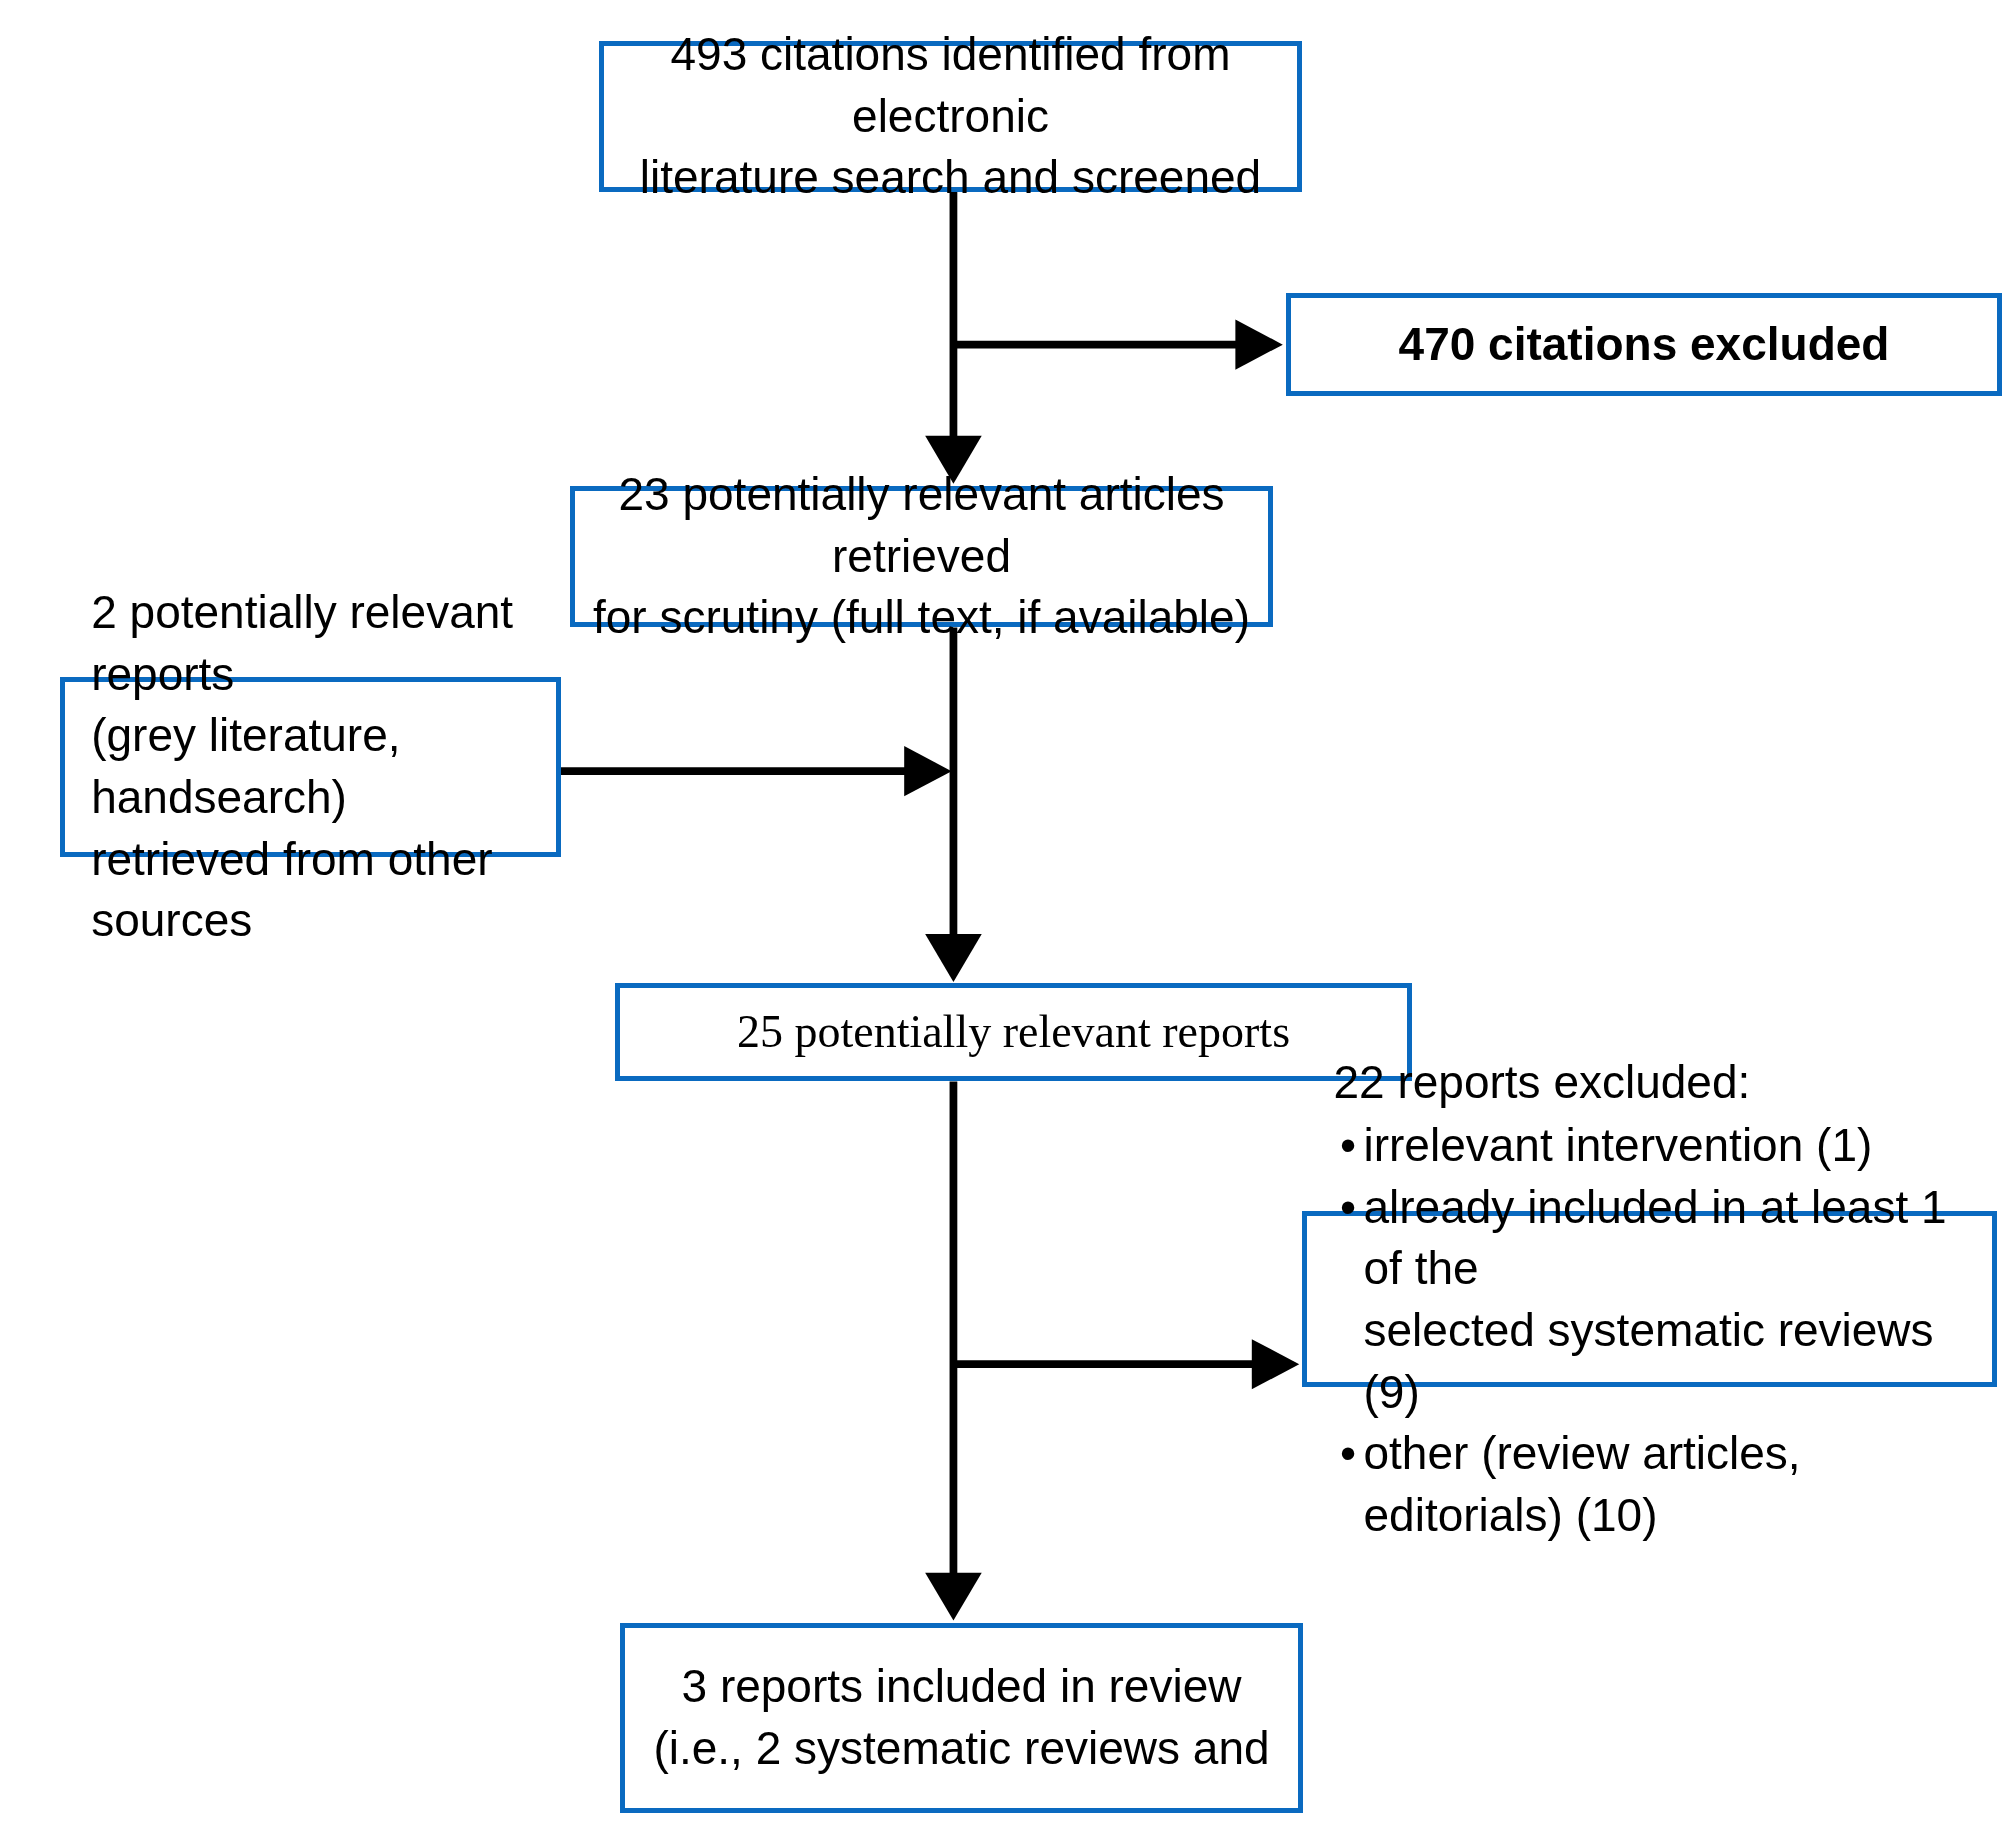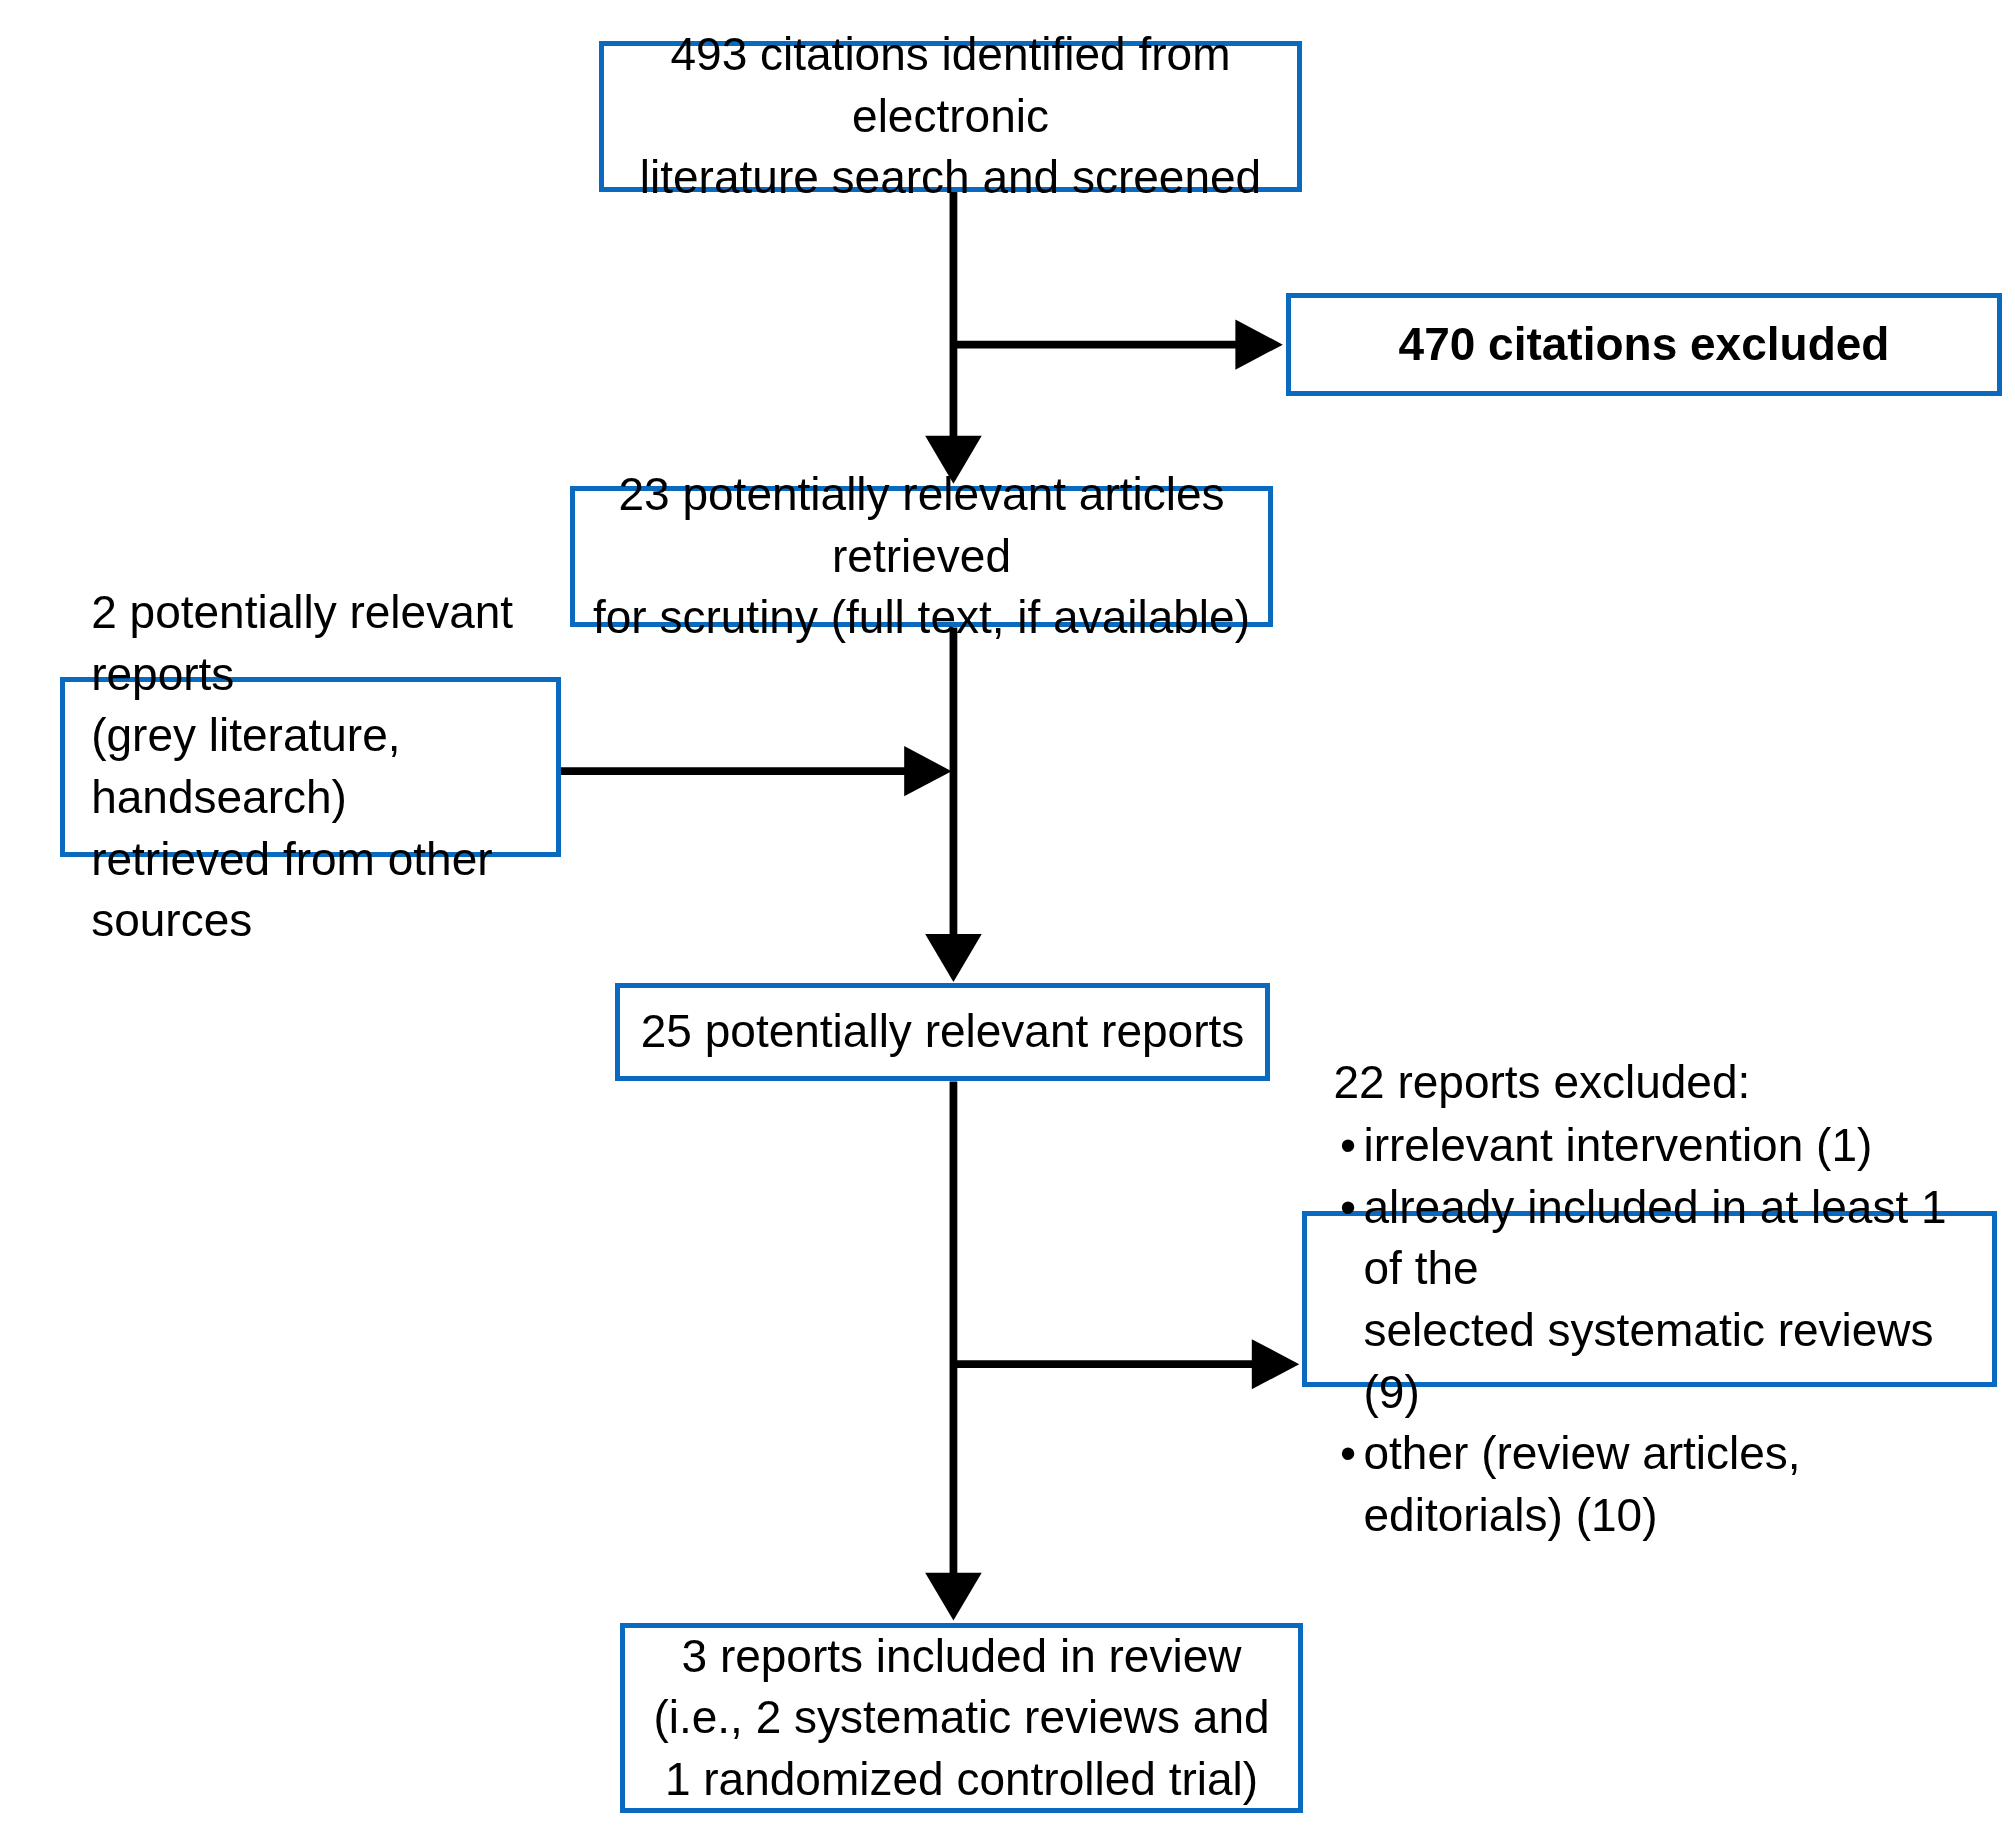--- a/index.html
+++ b/index.html
@@ -131,21 +131,21 @@
   </div>
 
   <div class="node left-align" style="left:13.7px; top:677px; width:501px; height:180px;margin-left:46px;">
     <div class="inner">
       <span class="line">2 potentially relevant reports</span>
       <span class="line">(grey literature, handsearch)</span>
       <span class="line">retrieved from other sources</span>
     </div>
   </div>
 
-  <div class="node" style="left:615px; top:983px; width:655px; height:98px;">
+  <div class="node" style="left:615px; top:983px; width:797px; height:98px;font-family:Liberation Serif, serif;">
     <div class="inner">
       <span class="line">25 potentially relevant reports</span>
     </div>
   </div>
 
   <div class="node left-align" style="left:1302px; top:1211px; width:695px; height:176px;">
     <div class="inner">
       <span class="excl-head">22 reports excluded:</span>
       <ul class="bullets">
         <li>
@@ -162,18 +162,17 @@
           <span class="line">other (review articles, editorials) (10)</span>
         </li>
       </ul>
     </div>
   </div>
 
   <div class="node" style="left:620px; top:1623px; width:683px; height:190px;">
     <div class="inner">
       <span class="line">3 reports included in review</span>
       <span class="line">(i.e., 2 systematic reviews and</span>
-      <span class="line">1 randomized controlled trial)</span>
     </div>
   </div>
 
 </div>
 
 
 </body></html>

